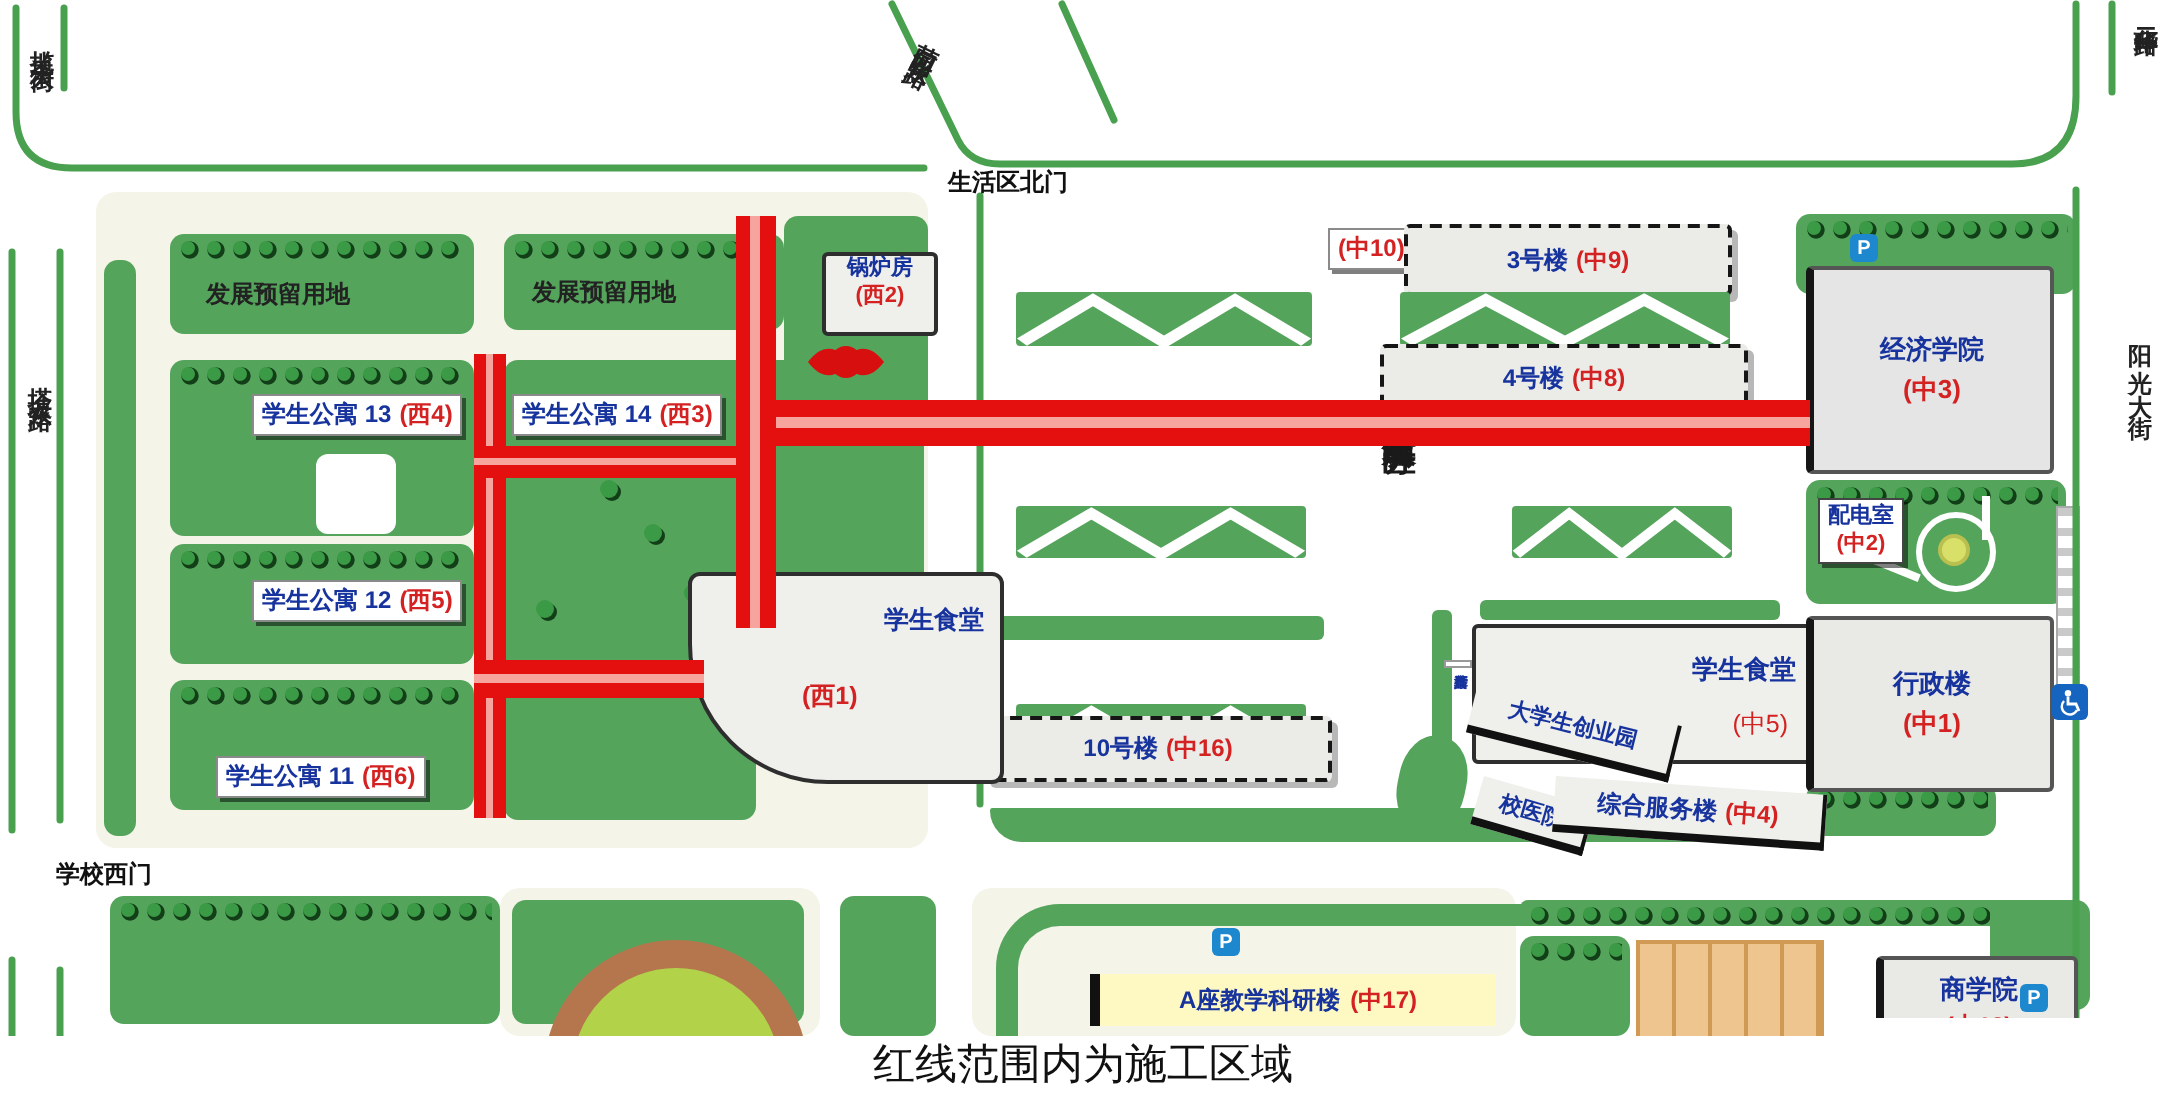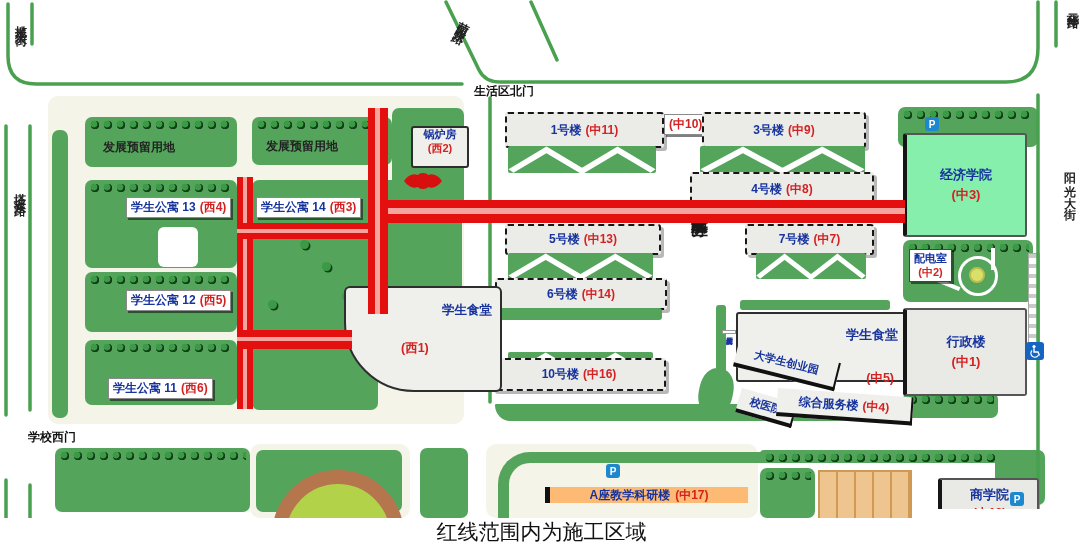--- a/index.html
+++ b/index.html
@@ -118,26 +118,20 @@
   </div>
   <div class="abs labelbox z20" style="left:126px;top:290px;">
     <span class="blue">学生公寓 12</span>
     <span class="red">(西5)</span>
   </div>
   <div class="abs labelbox z20" style="left:108px;top:378px;">
     <span class="blue">学生公寓 11</span>
     <span class="red">(西6)</span>
   </div>
 
-  <div class="abs bldg" style="left:505px;top:112px;width:155px;height:32px;">
-    <div class="dormlabel">
-          <span class="blue">1号楼</span>
-          <span class="red">(中11)</span>
-        </div>
-  </div>
   <div class="abs labelbox" style="left:664px;top:114px;">
     <span class="red">(中10)</span>
   </div>
   <div class="abs bldg" style="left:702px;top:112px;width:160px;height:32px;">
     <div class="dormlabel">
           <span class="blue">3号楼</span>
           <span class="red">(中9)</span>
         </div>
   </div>
 
@@ -151,47 +145,29 @@
           <polyline points="2,26 26,4 50,26 74,4 98,26" fill="none" stroke="#fff" stroke-width="5"></polyline>
         </svg>
   </div>
   <div class="abs bldg" style="left:690px;top:172px;width:180px;height:30px;">
     <div class="dormlabel">
           <span class="blue">4号楼</span>
           <span class="red">(中8)</span>
         </div>
   </div>
 
-  <div class="abs bldg" style="left:505px;top:224px;width:152px;height:27px;">
-    <div class="dormlabel">
-          <span class="blue">5号楼</span>
-          <span class="red">(中13)</span>
-        </div>
-  </div>
-  <div class="abs bldg" style="left:745px;top:224px;width:125px;height:27px;">
-    <div class="dormlabel">
-          <span class="blue">7号楼</span>
-          <span class="red">(中7)</span>
-        </div>
-  </div>
   <div class="abs courtyard" style="left:508px;top:253px;width:145px;height:26px;">
     <svg viewBox="0 0 100 28" preserveAspectRatio="none">
           <polyline points="2,26 26,4 50,26 74,4 98,26" fill="none" stroke="#fff" stroke-width="5"></polyline>
         </svg>
   </div>
   <div class="abs courtyard" style="left:756px;top:253px;width:110px;height:26px;">
     <svg viewBox="0 0 100 28" preserveAspectRatio="none">
           <polyline points="2,26 26,4 50,26 74,4 98,26" fill="none" stroke="#fff" stroke-width="5"></polyline>
         </svg>
-  </div>
-  <div class="abs bldg" style="left:495px;top:278px;width:168px;height:28px;">
-    <div class="dormlabel">
-          <span class="blue">6号楼</span>
-          <span class="red">(中14)</span>
-        </div>
   </div>
   <div class="abs greens" style="left:497px;top:308px;width:165px;height:12px;border-radius:3px;"></div>
 
   <div class="abs courtyard" style="left:508px;top:352px;width:145px;height:26px;">
     <svg viewBox="0 0 100 28" preserveAspectRatio="none">
           <polyline points="2,26 26,4 50,26 74,4 98,26" fill="none" stroke="#fff" stroke-width="5"></polyline>
         </svg>
   </div>
   <div class="abs bldg" style="left:492px;top:358px;width:170px;height:29px;">
     <div class="dormlabel">
@@ -199,39 +175,39 @@
           <span class="red">(中16)</span>
         </div>
   </div>
 
   <div class="abs" style="left:688px;top:196px;writing-mode:vertical-rl;font-size:17px;font-weight:bold;color:#1a1a1a;letter-spacing:2px;z-index:20;">学生生活服务区</div>
 
   <div class="abs greens" style="left:740px;top:300px;width:150px;height:10px;border-radius:3px;"></div>
   <div class="abs greens" style="left:716px;top:305px;width:10px;height:68px;border-radius:3px;"></div>
   <div class="abs whitebldg z10" style="left:736px;top:312px;width:170px;height:66px;border-radius:3px;">
     <span class="blue abs" style="right:10px;top:12px;font-weight:bold;font-size:13px;white-space:nowrap;">学生食堂</span>
-    <span class="red abs" style="right:14px;top:56px;font-weight:bold;font-size:12.5px;">(中5)</span>
+    <span class="red abs" style="right:14px;top:40px;font-weight:normal;font-size:12.5px;">(中5)</span>
   </div>
   <div class="abs z20" style="left:722px;top:330px;background:#fff;border:1px solid #999;padding:1px;writing-mode:vertical-rl;font-size:7px;font-weight:bold;color:#17339d;">清真餐厅</div>
   <div class="abs smallbldg rot z10 blue" style="left:740px;top:338px;width:102px;height:25px;transform:rotate(14deg);">
     <span>大学生创业园</span>
   </div>
   <div class="abs greens" style="left:699px;top:368px;width:34px;height:48px;border-radius:45%;transform:rotate(12deg);"></div>
   <div class="abs smallbldg rot z10 blue" style="left:742px;top:388px;width:56px;height:21px;transform:rotate(16deg);">
     <span>校医院</span>
   </div>
   <div class="abs smallbldg rot z10" style="left:778px;top:388px;width:134px;height:24px;transform:rotate(4deg);gap:4px;font-size:12px;">
     <span class="blue">综合服务楼</span>
     <span class="red">(中4)</span>
   </div>
   <div class="abs greens" style="left:495px;top:404px;width:410px;height:17px;border-radius:2px 2px 2px 26px;"></div>
 
   <div class="abs green trees" style="left:898px;top:107px;width:140px;height:40px;"></div>
   <div class="abs parking" style="left:925px;top:117px;">P</div>
-  <div class="abs z10" style="left:903px;top:133px;width:118px;height:100px;background:#86efac;border:2px solid #555;border-left:4px solid #161616;border-radius:3px;display:flex;flex-direction:column;align-items:center;justify-content:center;gap:2px;font-weight:bold;font-size:13px;">
+  <div class="abs z10" style="left:903px;top:133px;width:118px;height:100px;background:#e5e5e5;border:2px solid #555;border-left:4px solid #161616;border-radius:3px;display:flex;flex-direction:column;align-items:center;justify-content:center;gap:2px;font-weight:bold;font-size:13px;">
     <span class="blue">经济学院</span>
     <span class="red">(中3)</span>
   </div>
   <div class="abs green trees" style="left:903px;top:240px;width:130px;height:62px;">
     <div class="abs" style="left:55px;top:16px;width:34px;height:34px;border:3px solid #fff;border-radius:50%;"></div>
     <div class="abs" style="left:66px;top:27px;width:12px;height:12px;background:#d9e06a;border:2px solid #b9c050;border-radius:50%;"></div>
     <div class="abs" style="left:20px;top:40px;width:38px;height:4px;background:#fff;transform:rotate(22deg);"></div>
     <div class="abs" style="left:88px;top:8px;width:4px;height:22px;background:#fff;"></div>
   </div>
   <div class="abs z20" style="left:909px;top:249px;background:#fff;border:1.5px solid #444;box-shadow:2px 2px 0 rgba(0,0,0,.5);padding:1px 4px;font-weight:bold;font-size:11px;line-height:1.3;text-align:center;">
@@ -255,21 +231,21 @@
   <div class="gate abs z20" style="left:28px;top:429px;">学校西门</div>
   <div class="abs green trees" style="left:55px;top:448px;width:195px;height:64px;"></div>
   <div class="abs cream" style="left:250px;top:444px;width:160px;height:74px;"></div>
   <div class="abs green" style="left:256px;top:450px;width:146px;height:62px;"></div>
   <div class="abs" style="left:272px;top:470px;width:104px;height:104px;border-radius:50%;border:14px solid #b5764e;background:#b2d24a;"></div>
   <div class="abs green" style="left:420px;top:448px;width:48px;height:70px;"></div>
 
   <div class="abs cream" style="left:486px;top:444px;width:272px;height:74px;"></div>
   <div class="abs" style="left:498px;top:452px;width:256px;height:60px;border-left:11px solid #55a45c;border-top:11px solid #55a45c;border-top-left-radius:32px;"></div>
   <div class="abs parking" style="left:606px;top:464px;">P</div>
-  <div class="abs z10" style="left:545px;top:487px;width:198px;height:16px;background:#fdba74;border-left:5px solid #111;display:flex;align-items:center;justify-content:center;gap:5px;font-weight:bold;font-size:12px;">
+  <div class="abs z10" style="left:545px;top:487px;width:198px;height:26px;background:#fef9c3;border-left:5px solid #111;display:flex;align-items:center;justify-content:center;gap:5px;font-weight:bold;font-size:12px;">
     <span class="blue">A座教学科研楼</span>
     <span class="red">(中17)</span>
   </div>
 
   <div class="abs greens trees" style="left:760px;top:450px;width:250px;height:13px;border-radius:4px;"></div>
   <div class="abs green trees" style="left:760px;top:468px;width:55px;height:50px;"></div>
   <div class="abs" style="left:818px;top:470px;width:90px;height:48px;background:#eec48f;border:2px solid #d09a55;background-image:repeating-linear-gradient(to right,transparent 0 16px,#d09a55 16px 18px);"></div>
   <div class="abs z10" style="left:938px;top:478px;width:95px;height:42px;background:#e9e9e6;border:2px solid #555;border-left:4px solid #161616;border-radius:3px;display:flex;flex-direction:column;align-items:center;justify-content:flex-start;padding-top:6px;gap:1px;font-weight:bold;font-size:13px;">
     <span class="blue">商学院</span>
     <span class="red" style="font-size:12px;">(中18)</span>

